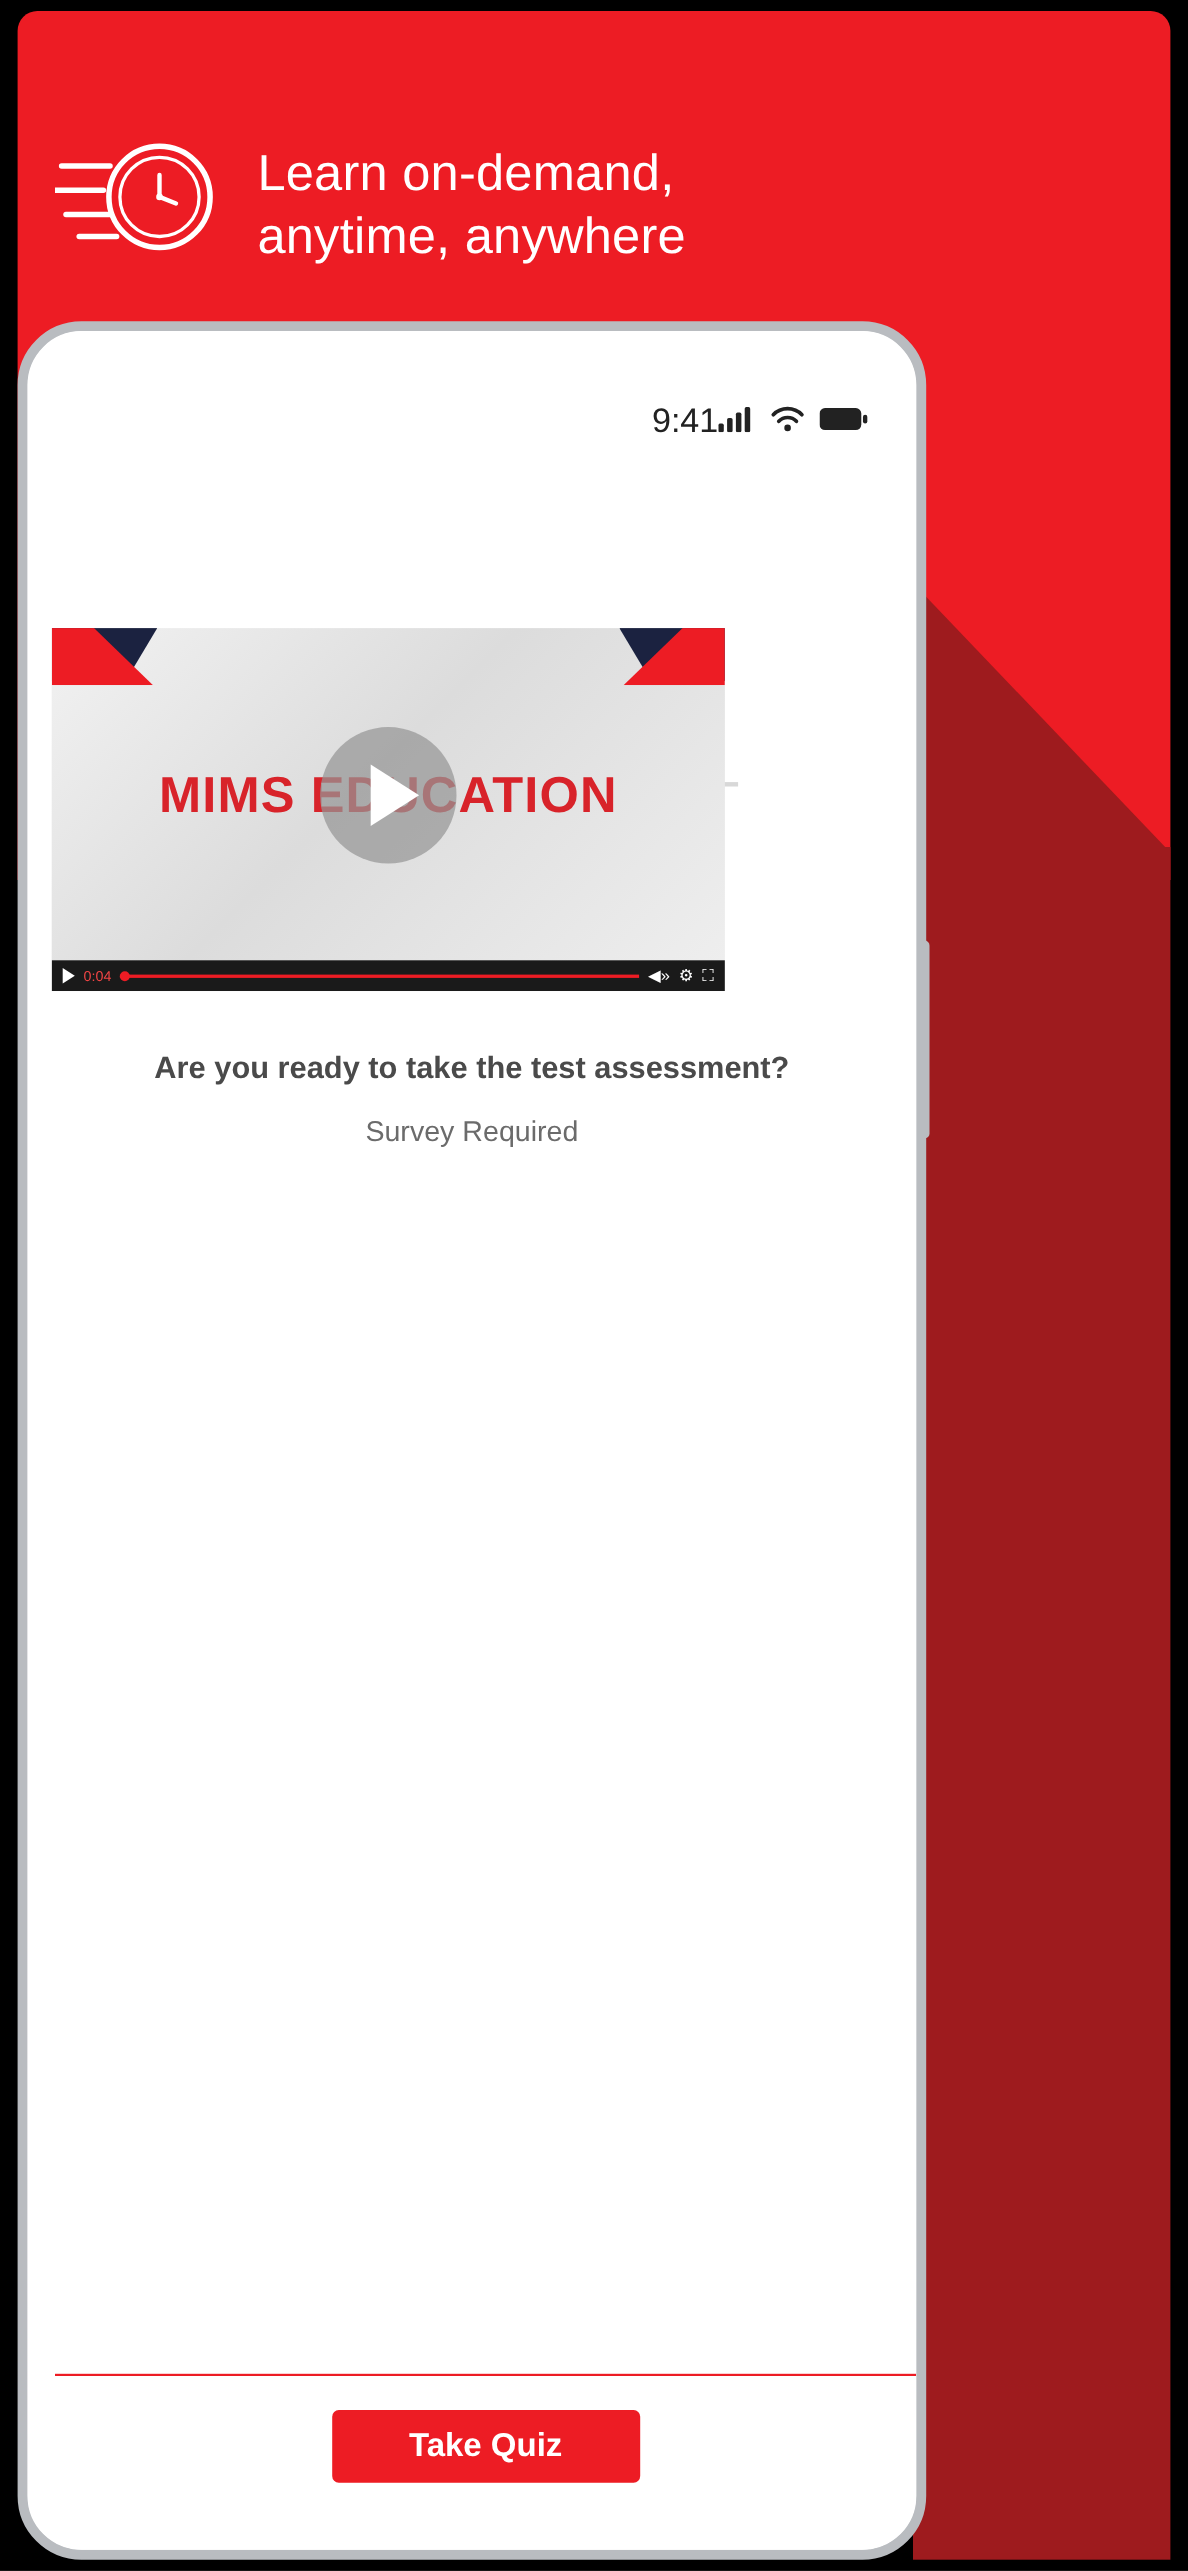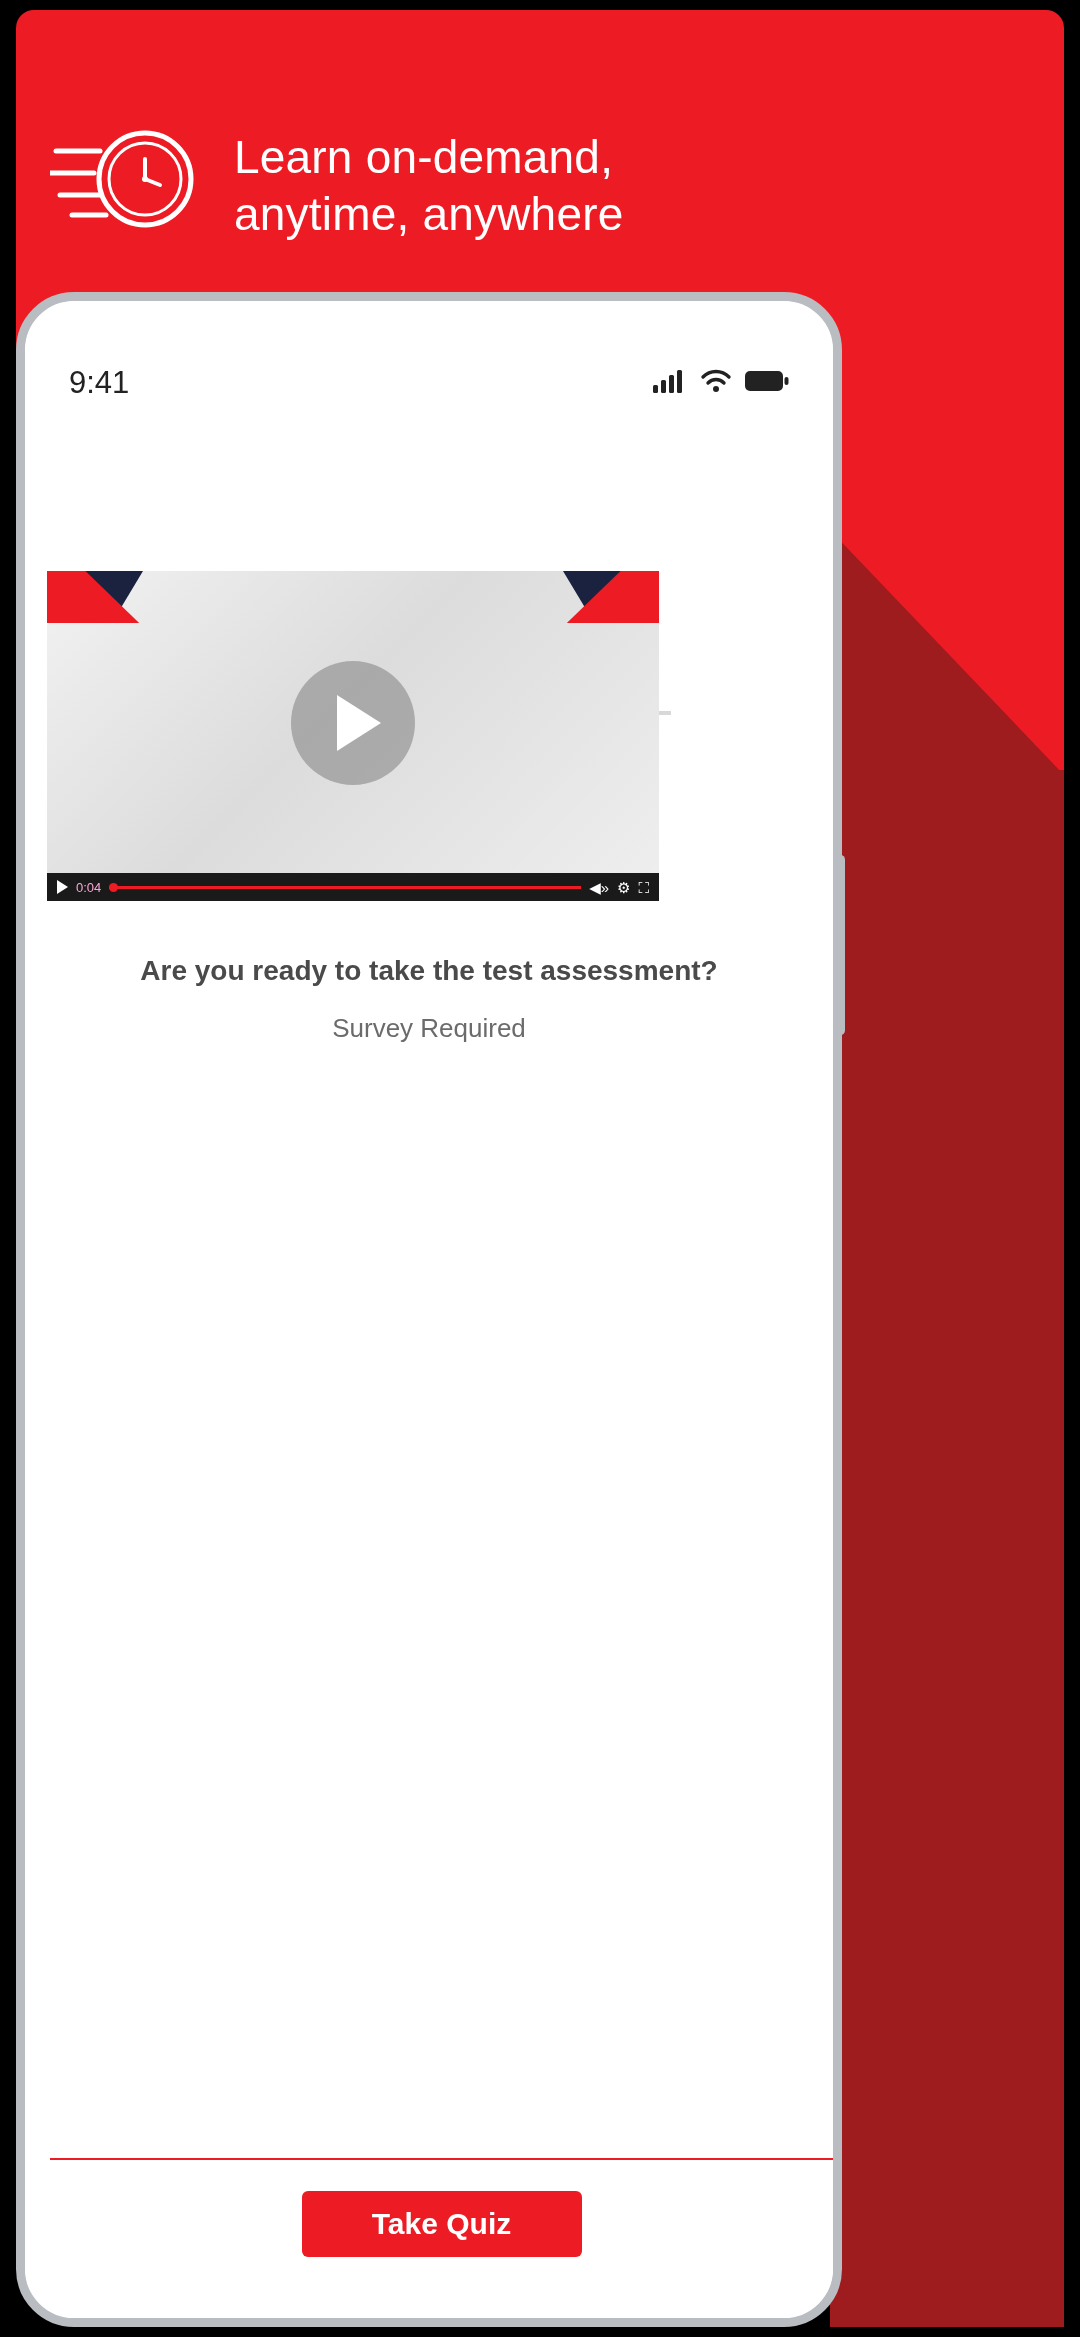--- a/index.html
+++ b/index.html
@@ -104,21 +104,21 @@
 
   
   #status-bar {
     position: absolute;
     left: 0;
     top: 52px;
     width: 100%;
     height: 60px;
     display: flex;
     align-items: center;
-    justify-content: space-between;
+    justify-content: flex-end;
     padding: 0 44px;
     box-sizing: border-box;
   }
   #status-time {
     font-size: 31px;
     color: #222;
     font-weight: 400;
   }
   #status-icons {
     display: flex;
@@ -279,21 +279,21 @@
     box-sizing: border-box;
     gap: 8px;
   }
   .ctrl-play {
     width: 0; height: 0;
     border-left: 11px solid #fff;
     border-top: 7px solid transparent;
     border-bottom: 7px solid transparent;
   }
   #vp-time {
-    color: #f9a8d4;
+    color: #ef4444;
     font-size: 13px;
   }
   #vp-seek {
     flex: 1 1 auto;
     height: 3px;
     background: #ED1C24;
     position: relative;
   }
   #vp-seek-dot {
     position: absolute;
@@ -410,20 +410,21 @@
 
     <div id="progress-track">
       <div id="progress-fill" style="width: 22%;"></div>
     </div>
 
     <div id="vp">
       <div id="vp-corner-l2"></div>
       <div id="vp-corner-l3"></div>
       <div id="vp-corner-r2"></div>
       <div id="vp-corner-r3"></div>
+      <div id="vp-logo">MIMS EDUCATION</div>
       <div id="vp-play"></div>
       <div id="vp-controls">
         <span class="ctrl-play"></span>
         <span id="vp-time">0:04</span>
         <span id="vp-seek">
           <span id="vp-seek-dot"></span>
         </span>
         <span class="ctrl-icon">◀»</span>
         <span class="ctrl-icon">⚙</span>
         <span class="ctrl-icon">⛶</span>

